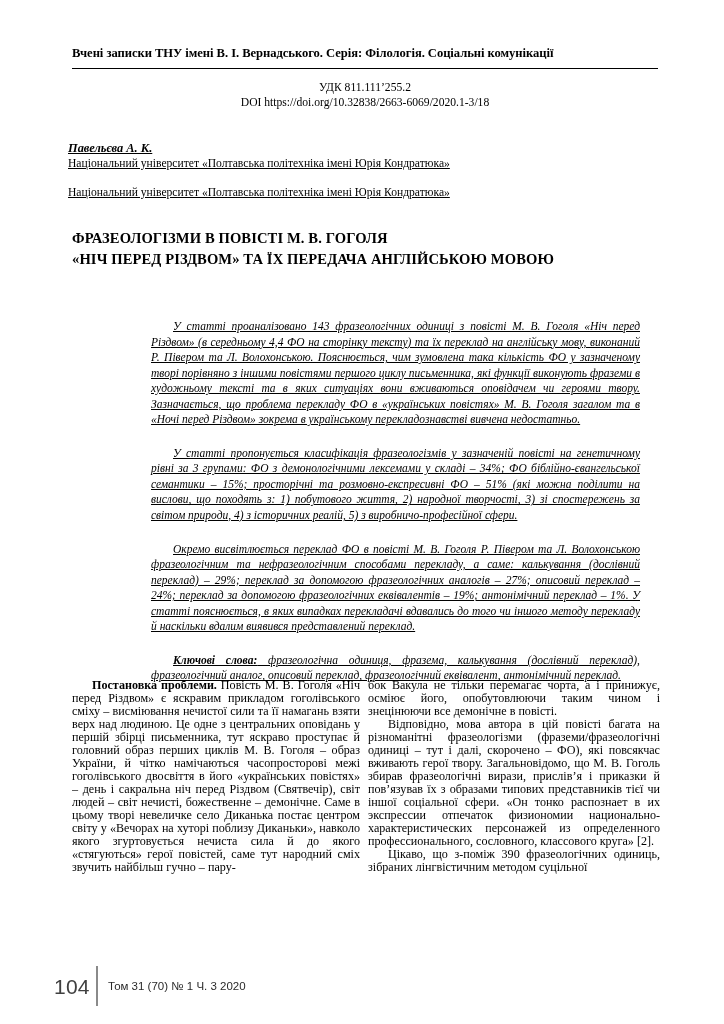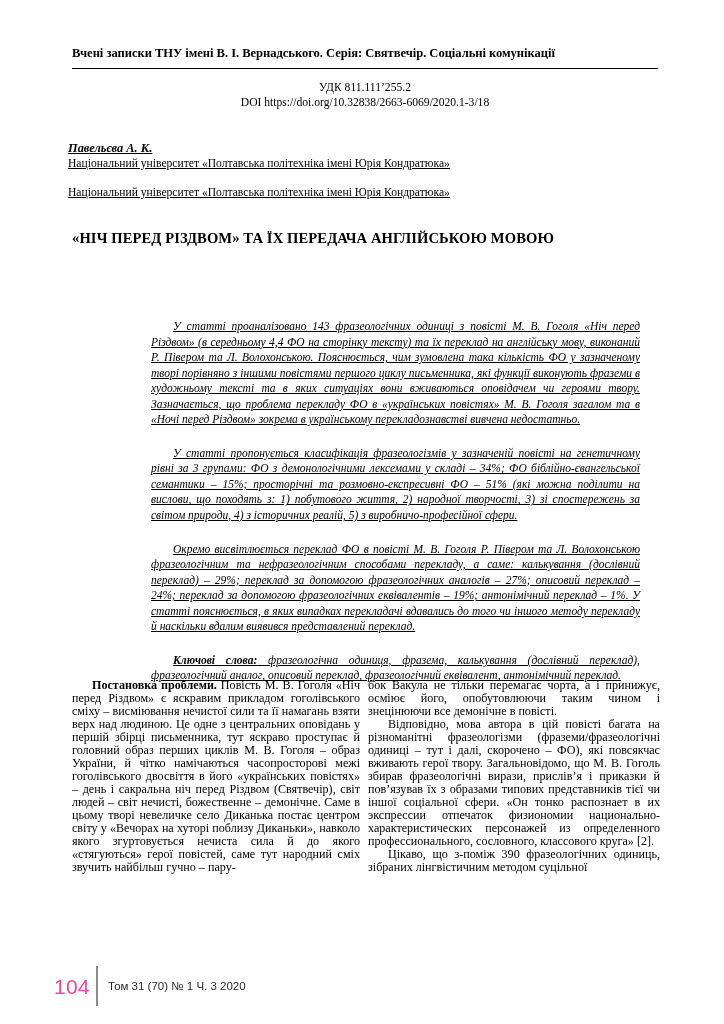--- a/index.html
+++ b/index.html
@@ -128,21 +128,21 @@
   .col-right { left: 368px; width: 292px; }
   .lead-in { font-weight: bold; }
 
   
   .folio {
     position: absolute;
     left: 54px;
     top: 975px;
     font-family: "Liberation Sans", sans-serif;
     font-size: 21px;
-    color: #ec4899;
+    color: #404040;
     letter-spacing: 0.2px;
   }
   .folio-rule {
     position: absolute;
     left: 96px;
     top: 966px;
     width: 1.5px;
     height: 40px;
     background: #8a8a8a;
   }
@@ -154,39 +154,40 @@
     font-size: 11.5px;
     color: #2a2a2a;
     white-space: nowrap;
   }
 </style>
 </head>
 <body>
 
 <div class="page">
 
-  <div class="running-head">Вчені записки ТНУ імені В. І. Вернадського. Серія: Святвечір. Соціальні комунікації</div>
+  <div class="running-head">Вчені записки ТНУ імені В. І. Вернадського. Серія: Філологія. Соціальні комунікації</div>
   <div class="head-rule"></div>
 
   <div class="meta-block">
     <div>УДК 811.111’255.2</div>
     <div>DOI https://doi.org/10.32838/2663-6069/2020.1-3/18</div>
   </div>
 
   <div class="authors">
     <div class="author-block">
       <div class="author-name">Павельєва А. К.</div>
       <div class="author-affil">Національний університет «Полтавська політехніка імені Юрія Кондратюка»</div>
     </div>
     <div class="author-block">
       <div class="author-affil">Національний університет «Полтавська політехніка імені Юрія Кондратюка»</div>
     </div>
   </div>
 
   <div class="title">
+    <div>ФРАЗЕОЛОГІЗМИ В ПОВІСТІ М. В. ГОГОЛЯ</div>
     <div>«НІЧ ПЕРЕД РІЗДВОМ» ТА ЇХ ПЕРЕДАЧА АНГЛІЙСЬКОЮ МОВОЮ</div>
   </div>
 
   <div class="abstract">
     <p>У статті проаналізовано 143 фразеологічних одиниці з повісті М. В. Гоголя «Ніч перед Різдвом» (в середньому 4,4 ФО на сторінку тексту) та їх переклад на англійську мову, виконаний Р. Півером та Л. Волохонською. Пояснюється, чим зумовлена така кількість ФО у зазначеному творі порівняно з іншими повістями першого циклу письменника, які функції виконують фраземи в художньому тексті та в яких ситуаціях вони вживаються оповідачем чи героями твору. Зазначається, що проблема перекладу ФО в «українських повістях» М. В. Гоголя загалом та в «Ночі перед Різдвом» зокрема в українському перекладознавстві вивчена недостатньо.</p>
     <p>У статті пропонується класифікація фразеологізмів у зазначеній повісті на генетичному рівні за 3 групами: ФО з демонологічними лексемами у складі – 34%; ФО біблійно-євангельської семантики – 15%; просторічні та розмовно-експресивні ФО – 51% (які можна поділити на вислови, що походять з: 1) побутового життя, 2) народної творчості, 3) зі спостережень за світом природи, 4) з історичних реалій, 5) з виробничо-професійної сфери.</p>
     <p>Окремо висвітлюється переклад ФО в повісті М. В. Гоголя Р. Півером та Л. Волохонською фразеологічним та нефразеологічним способами перекладу, а саме: калькування (дослівний переклад) – 29%; переклад за допомогою фразеологічних аналогів – 27%; описовий переклад – 24%; переклад за допомогою фразеологічних еквівалентів – 19%; антонімічний переклад – 1%. У статті пояснюється, в яких випадках перекладачі вдавались до того чи іншого методу перекладу й наскільки вдалим виявився представлений переклад.</p>
     <p><span class="kw-label">Ключові слова:</span><span> фразеологічна одиниця, фразема, калькування (дослівний переклад), фразеологічний аналог, описовий переклад, фразеологічний еквівалент, антонімічний переклад.</span></p>
   </div>
 

